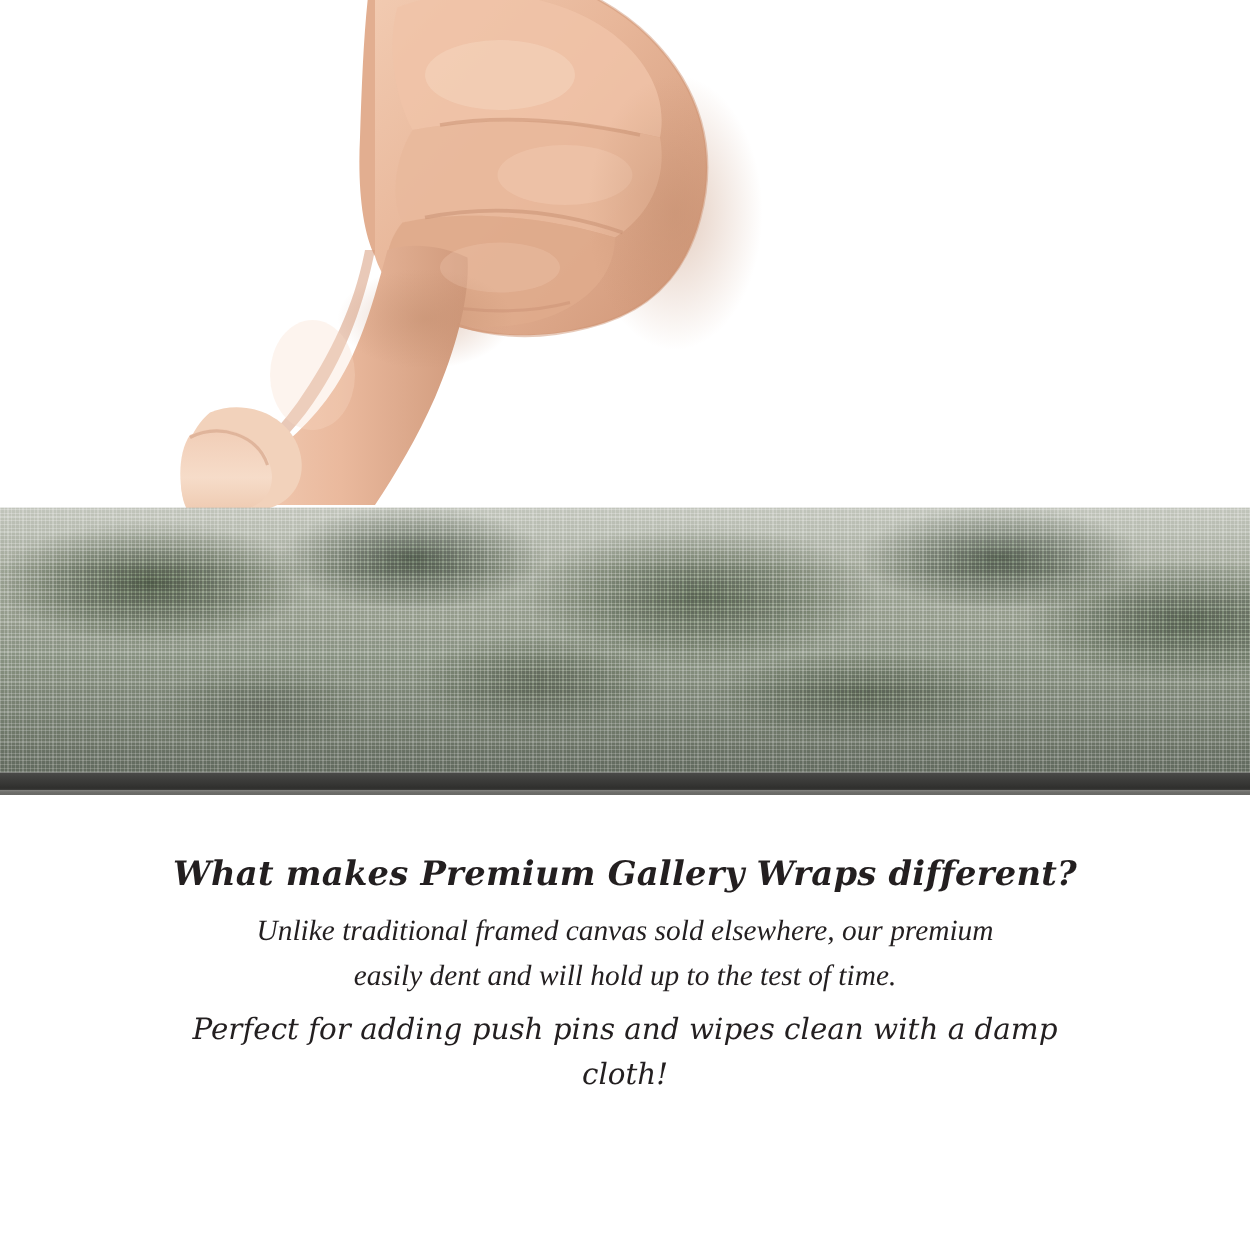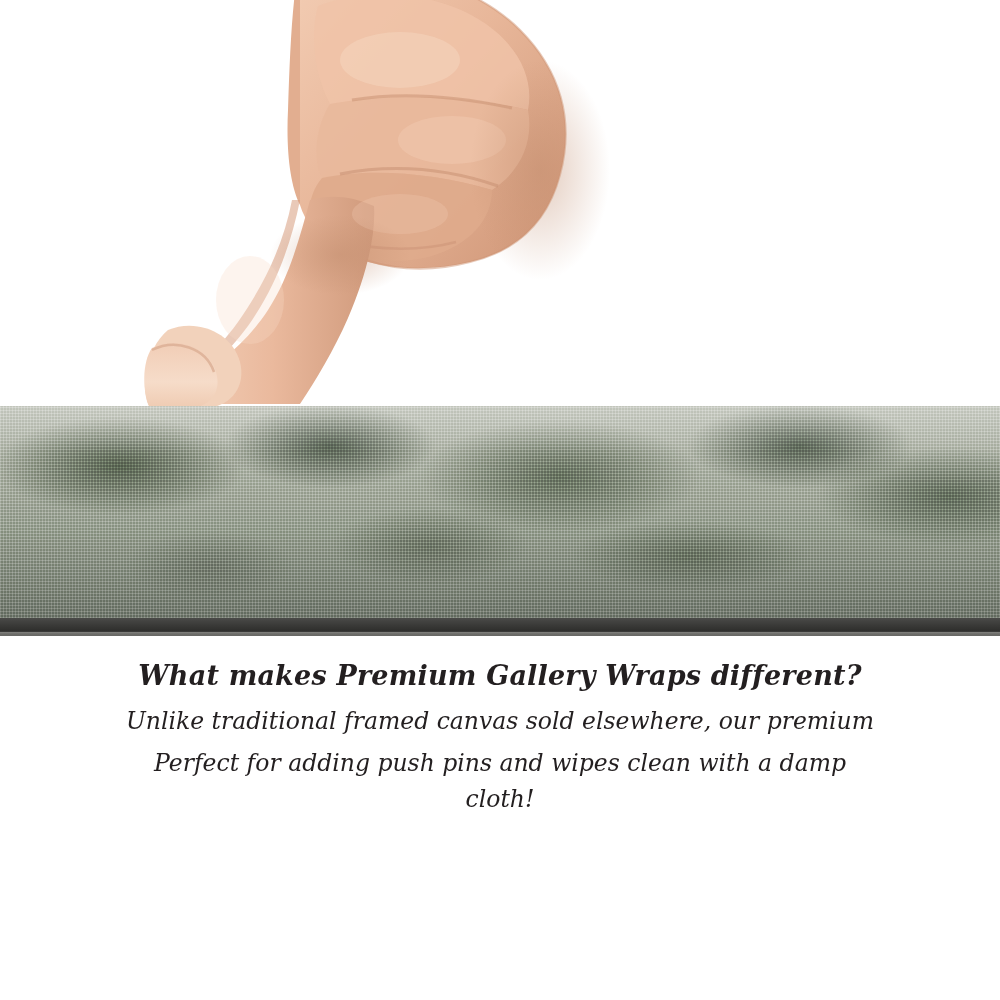--- a/index.html
+++ b/index.html
@@ -92,42 +92,42 @@
     content: "";
     position: absolute;
     left: 0; bottom: 0; width: 1000px; height: 4px;
     background: linear-gradient(180deg, rgba(140,140,136,0.9), rgba(255,255,255,0.0));
   }
 
   
   .caption {
     position: absolute;
     left: 0;
-    top: 660px;
+    top: 684px;
     width: 1000px;
     text-align: center;
     color: #231f20;
     font-family: "DejaVu Serif", serif;
     font-style: italic;
   }
   .caption-heading {
     font-size: 27px;
     font-weight: 700;
     line-height: 1.2;
     margin: 0 0 12px 0;
     letter-spacing: 0.2px;
   }
   .caption-body {
     font-size: 23.5px;
     font-weight: 400;
     line-height: 1.52;
     margin: 0 auto;
     width: 760px;
   }
-  .caption-line { display: block; }
+  .caption-line { display: block; font-family: Liberation Serif, serif; }
   .caption-last {
     display: block;
     margin-top: 6px;
     text-align: center;
   }
 </style>
 </head>
 <body>
 
 <div class="stage">
@@ -207,17 +207,18 @@
   <div class="canvas-strip">
     <div class="strip-face"></div>
     <div class="strip-light"></div>
     <div class="strip-edge"></div>
   </div>
 
   <div class="caption">
     <div class="caption-heading">What makes Premium Gallery Wraps different?</div>
     <div class="caption-body">
       <span class="caption-line">Unlike traditional framed canvas sold elsewhere, our premium</span>
+      <span class="caption-line">easily dent and will hold up to the test of time.</span>
       <span class="caption-last">Perfect for adding push pins and wipes clean with a damp cloth!</span>
     </div>
   </div>
 
 </div>
 
 </body></html>

